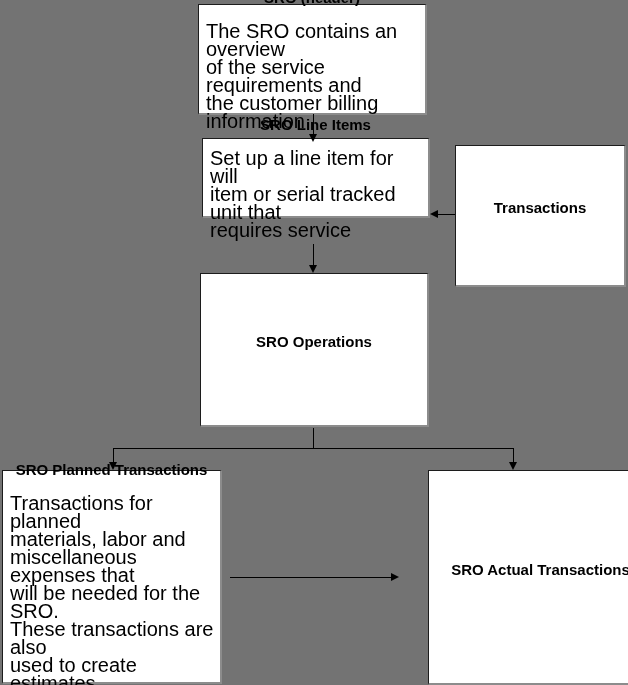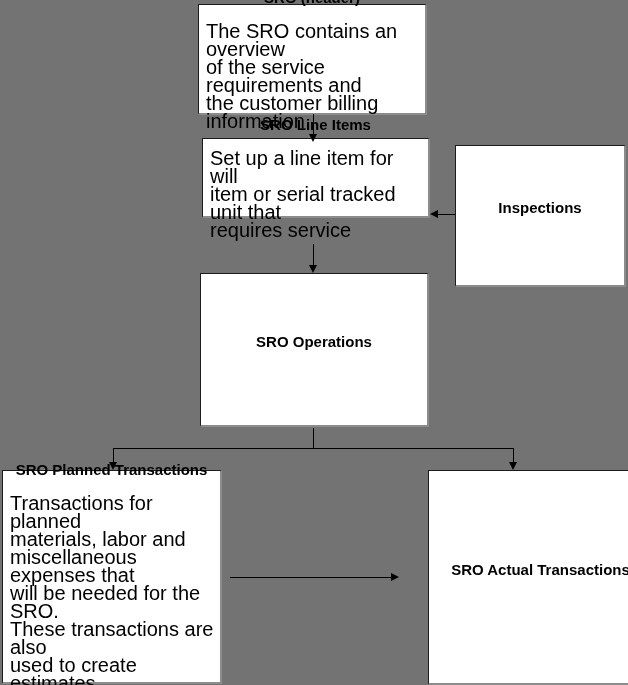--- a/index.html
+++ b/index.html
@@ -89,21 +89,21 @@
   </div>
 
   <div class="box" id="box-sro-line-items">
     <div class="box-title">SRO Line Items</div>
     <div class="box-body">Set up a line item for will
 item or serial tracked unit that
 requires service</div>
   </div>
 
   <div class="box" id="box-inspections">
-    <div class="box-title">Inspections</div>
+    <div class="box-title">Transactions</div>
   </div>
 
   <div class="box" id="box-sro-operations">
     <div class="box-title">SRO Operations</div>
   </div>
 
   <div class="box" id="box-sro-planned">
     <div class="box-title">SRO Planned Transactions</div>
     <div class="box-body">Transactions for planned
 materials, labor and

